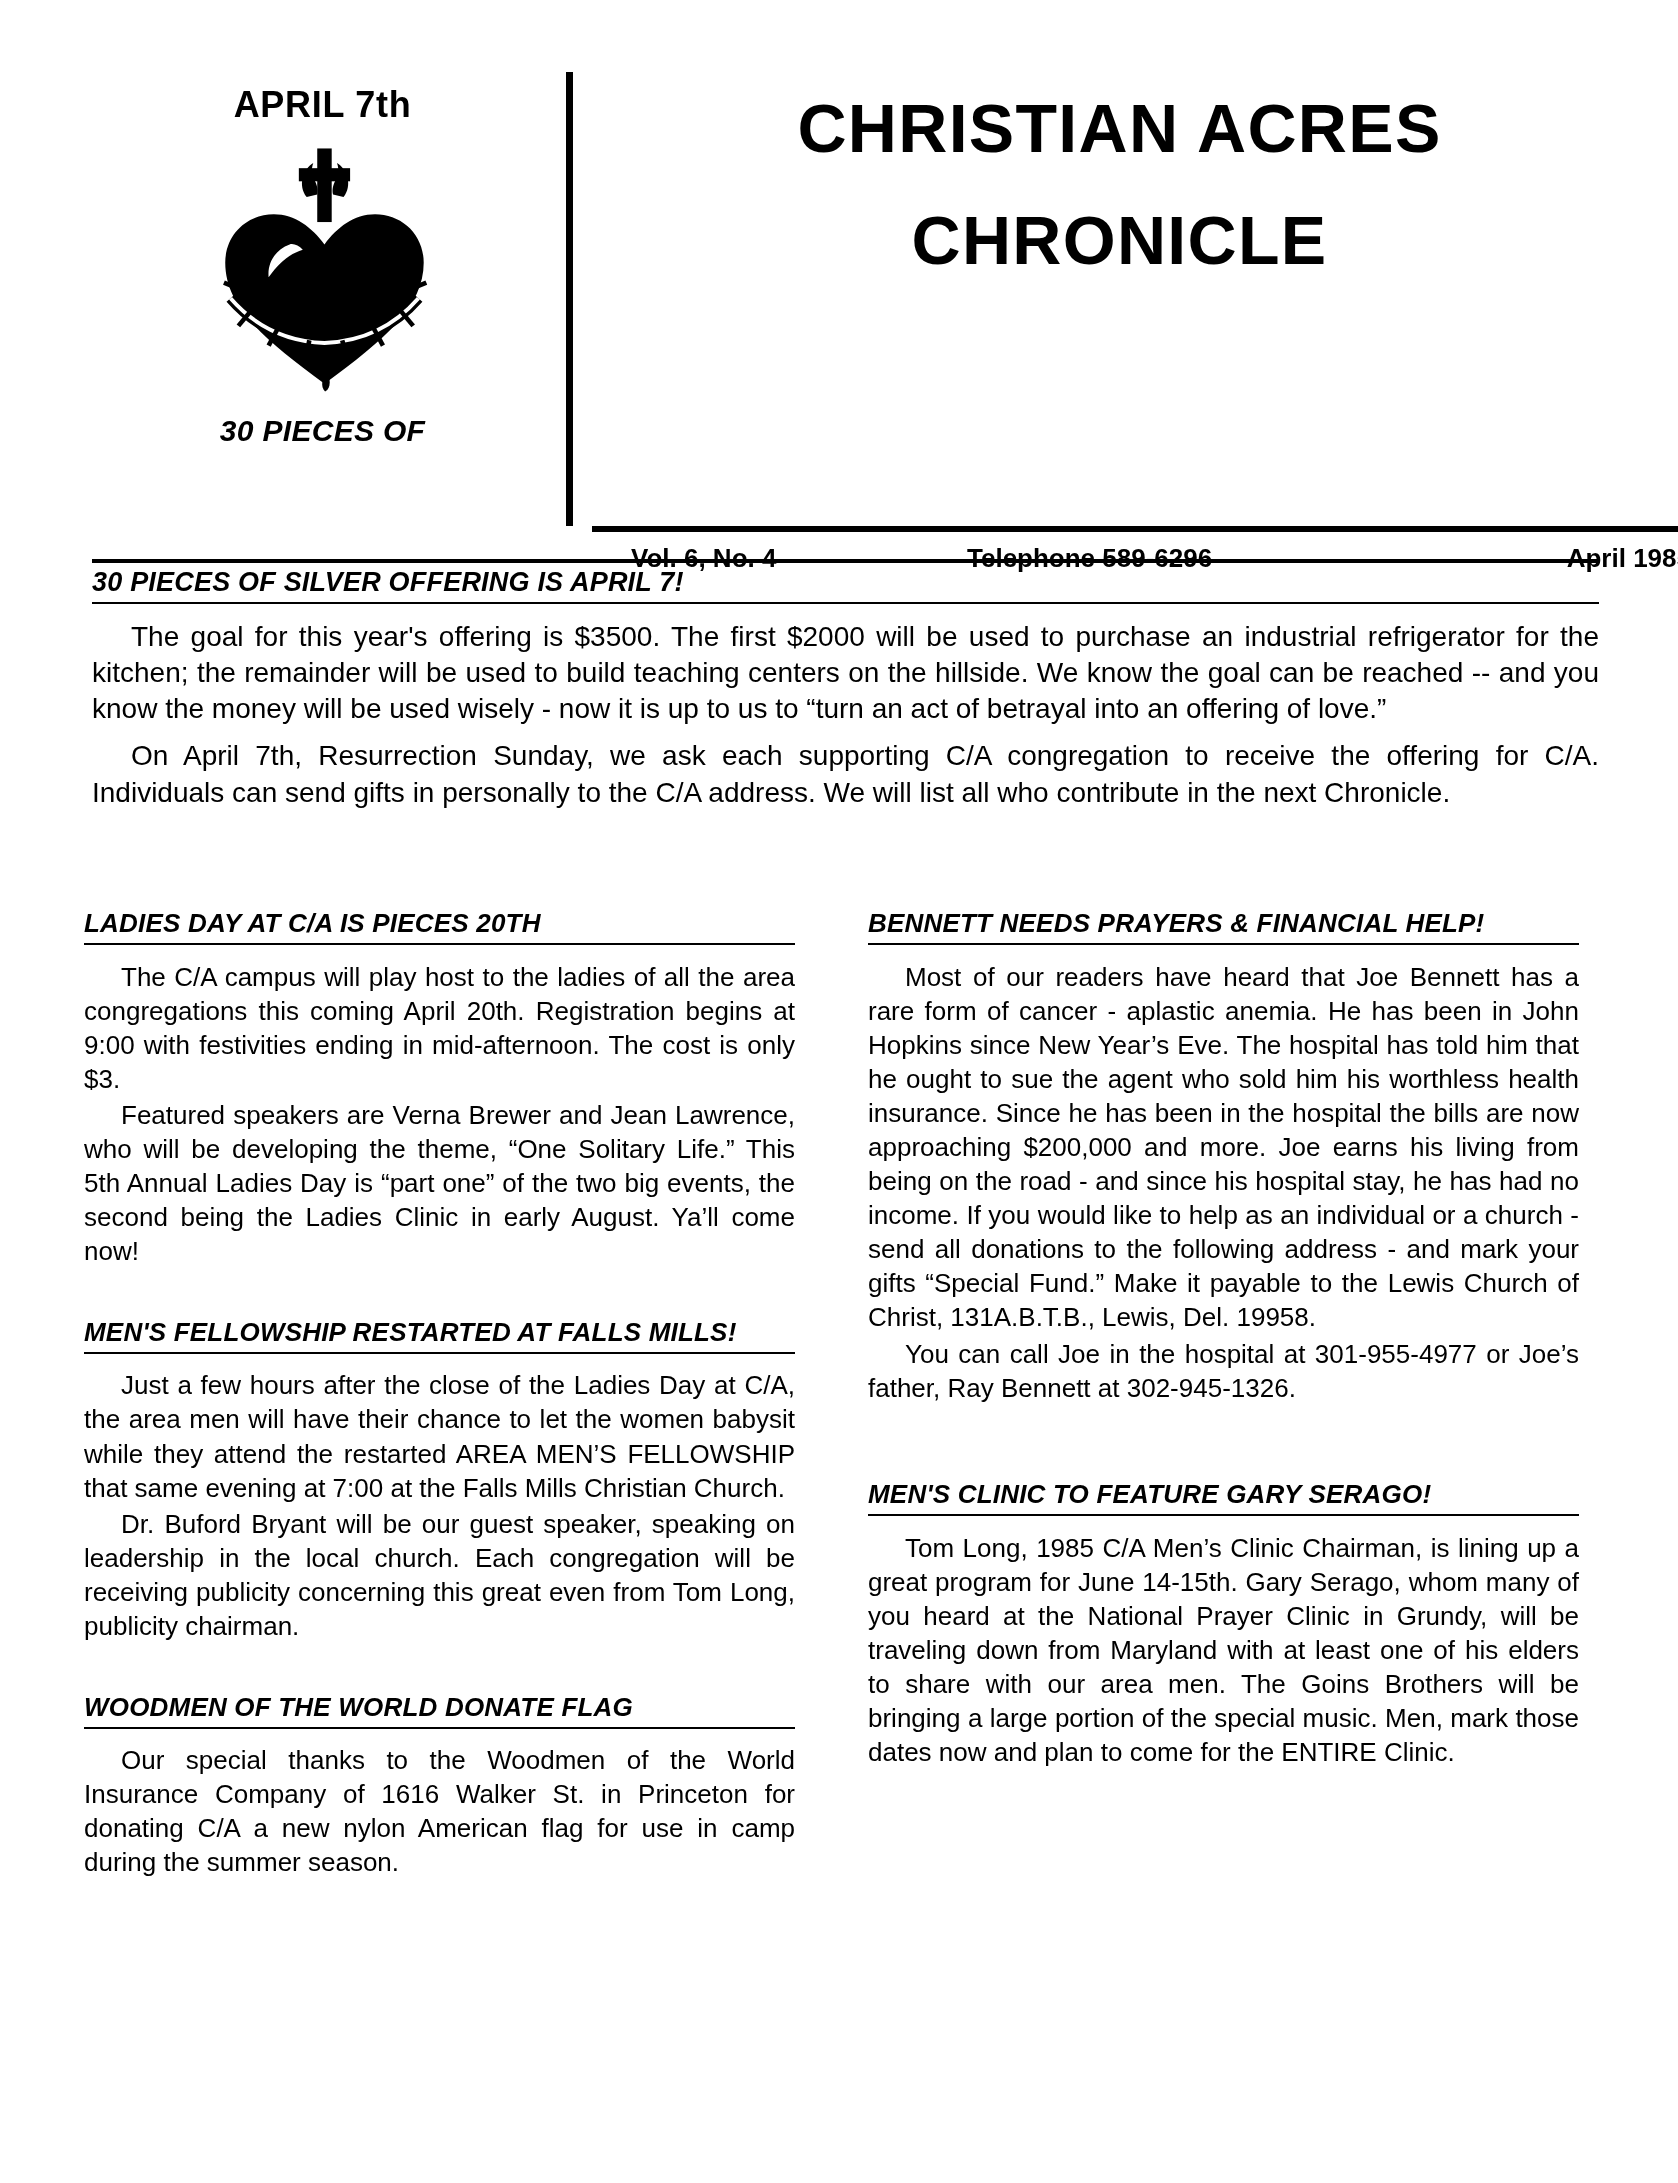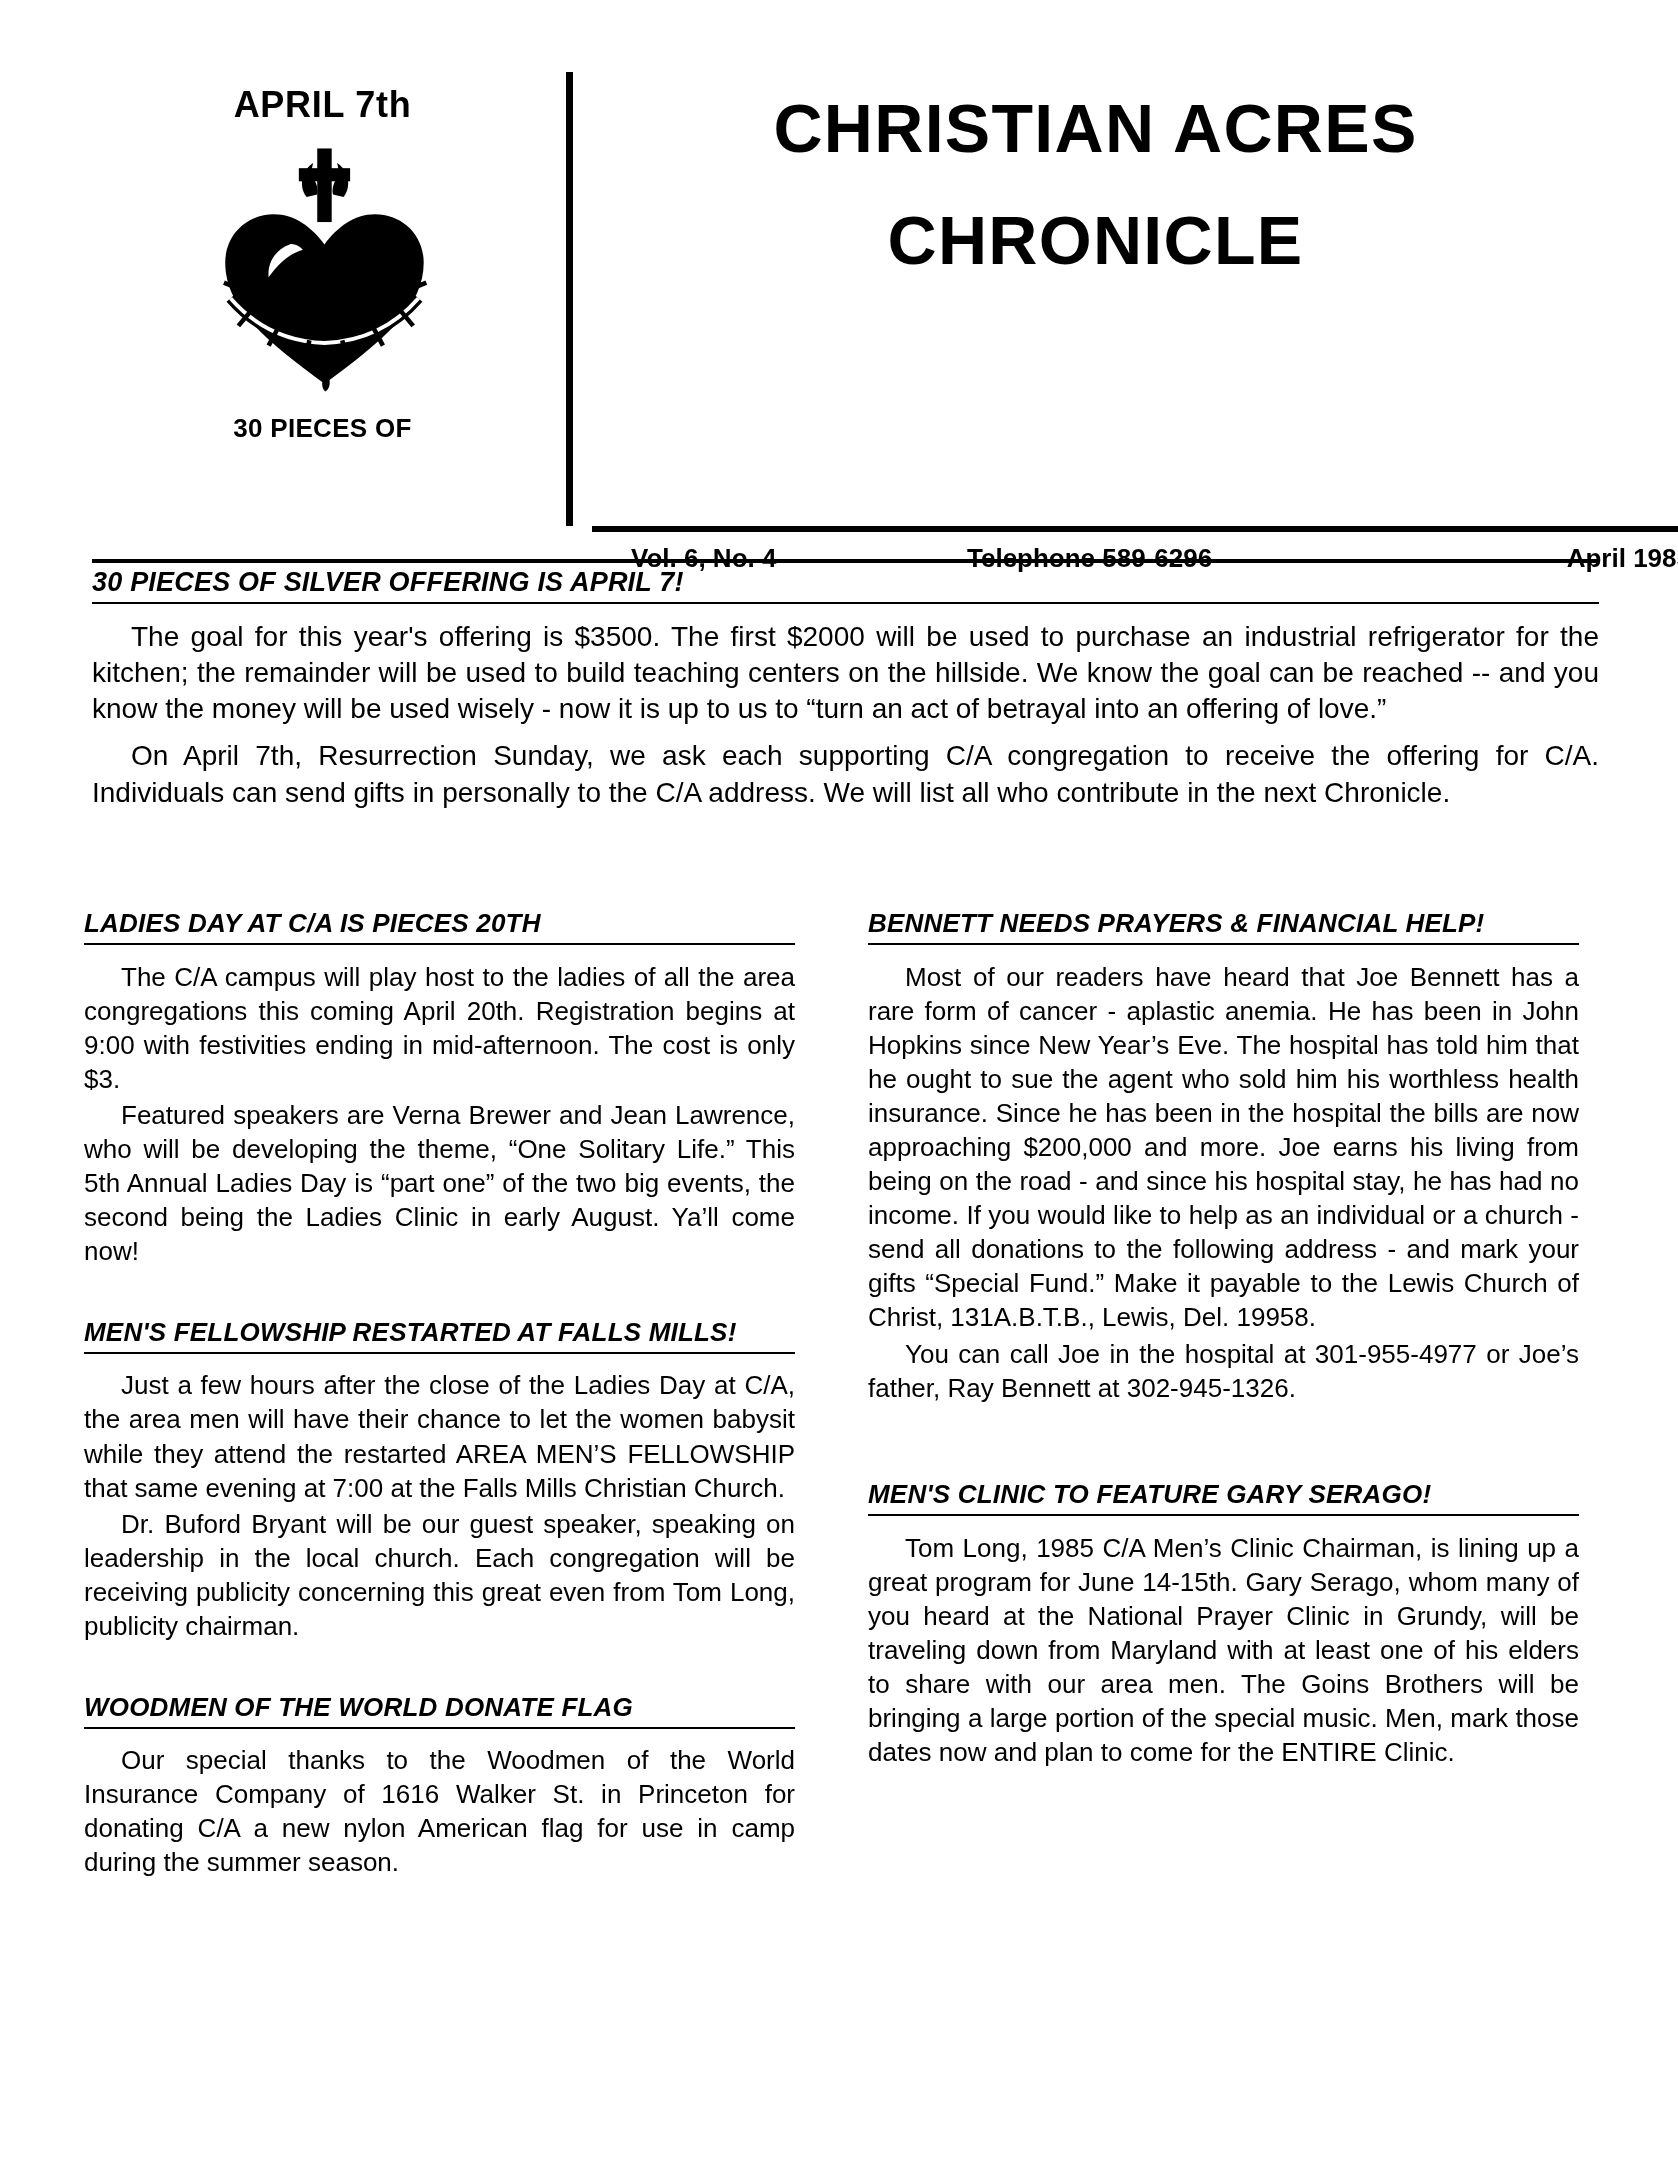--- a/index.html
+++ b/index.html
@@ -44,36 +44,37 @@
     margin-top: 12px;
   }
   .logo-wrap {
     margin-top: 4px;
     height: 283px;
     display: flex;
     align-items: center;
     justify-content: center;
   }
   .mh-offering {
-    font-size: 26px;
+    font-size: 30px;
     font-weight: bold;
     line-height: 1.22;
     letter-spacing: 0.3px;
+    font-style: italic;
   }
   .vert-rule {
     position: absolute;
     left: 474px;
     top: 0px;
     width: 7.2px;
     height: 454px;
     background: #000;
   }
   .masthead-right {
     position: absolute;
-    left: 500px;
+    left: 524px;
     top: 20px;
     width: 1007px;
   }
   .title-line {
     font-size: 68px;
     font-weight: bold;
     letter-spacing: 1.3px;
     text-align: center;
     line-height: 1.08;
   }

